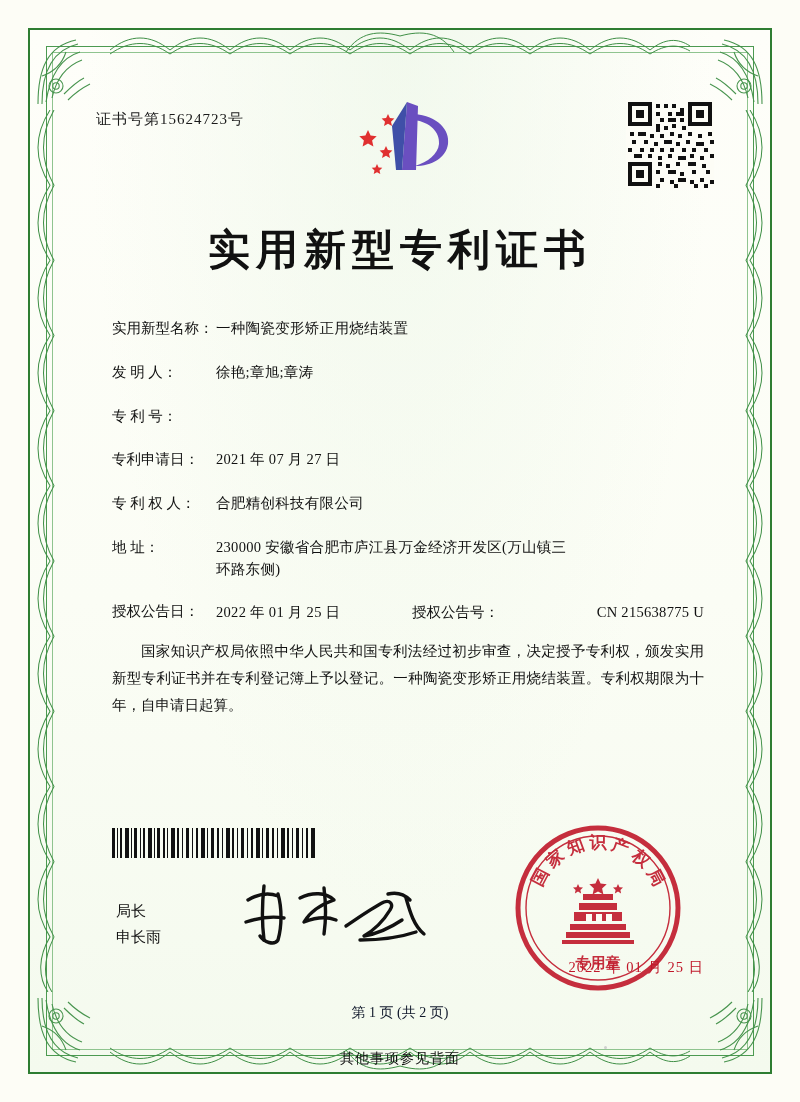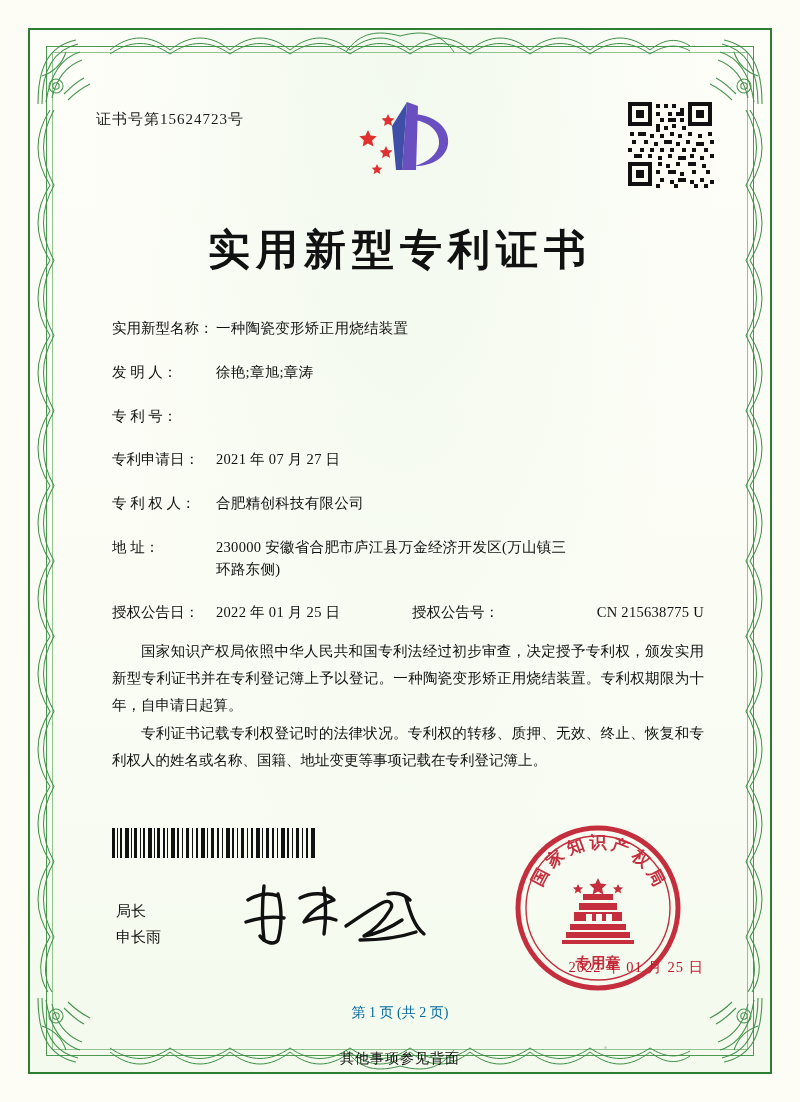--- a/index.html
+++ b/index.html
@@ -107,21 +107,21 @@
     width: 104px;
     white-space: pre;
     letter-spacing: 0px;
   }
   .field-value {
     flex: 1 1 auto;
     white-space: pre-wrap;
     letter-spacing: .3px;
   }
   .field-row.inline-two { margin-bottom: 18px; }
-  .field-row.inline-two .grant-label { width: 104px; flex: 0 0 auto; }
+  .field-row.inline-two .grant-label { width: 104px; flex: 0 0 auto; font-family: Liberation Mono, monospace; }
   .field-row.inline-two .grant-value { flex: 0 0 auto; width: 196px; }
   .field-row.inline-two .pub-label { flex: 0 0 auto; width: 104px; }
   .field-row.inline-two .pub-value { flex: 1 1 auto; text-align: right; }
 
   
   .paras {
     position: absolute;
     left: 112px; right: 96px; top: 638px;
     font-size: 14.5px;
     line-height: 1.85;
@@ -155,21 +155,21 @@
   }
   .seal svg { display:block; }
   .seal-date {
     position: absolute; right: 96px; top: 958px;
     font-size: 14.5px; color: #c0182a; letter-spacing: 1px;
   }
 
   
   .page-num {
     position: absolute; left: 0; right: 0; top: 1004px;
-    text-align: center; font-size: 14px; color: #0369a1;
+    text-align: center; font-size: 14px; color: #0f172a;
   }
   .back-note {
     position: absolute; left: 0; right: 0; top: 1050px;
     text-align: center; font-size: 14px; color: #111; letter-spacing: 1px;
   }
   .watermark-dot {
     position: absolute; left: 604px; top: 1046px;
     width: 3px; height: 3px; background: #cfcfcf; border-radius: 50%;
   }
 </style>
@@ -392,21 +392,20 @@
     <div class="field-row inline-two">
       <div class="field-label grant-label">授权公告日：</div>
       <div class="field-value grant-value">2022 年 01 月 25 日</div>
       <div class="field-label pub-label">授权公告号：</div>
       <div class="field-value pub-value">CN 215638775 U</div>
     </div>
   </div>
 
   <div class="paras">
     <p>国家知识产权局依照中华人民共和国专利法经过初步审查，决定授予专利权，颁发实用新型专利证书并在专利登记簿上予以登记。一种陶瓷变形矫正用烧结装置。专利权期限为十年，自申请日起算。</p>
-    <p>专利证书记载专利权登记时的法律状况。专利权的转移、质押、无效、终止、恢复和专利权人的姓名或名称、国籍、地址变更等事项记载在专利登记簿上。</p>
   </div>
 
   <div class="barcode">
     <svg viewBox="0 0 206 30" width="206" height="30">
       <g fill="#111">
         <rect x="0" y="0" width="3" height="30"></rect>
           <rect x="5" y="0" width="1" height="30"></rect>
           <rect x="8" y="0" width="2" height="30"></rect>
         <rect x="13" y="0" width="4" height="30"></rect>
           <rect x="19" y="0" width="1" height="30"></rect>

